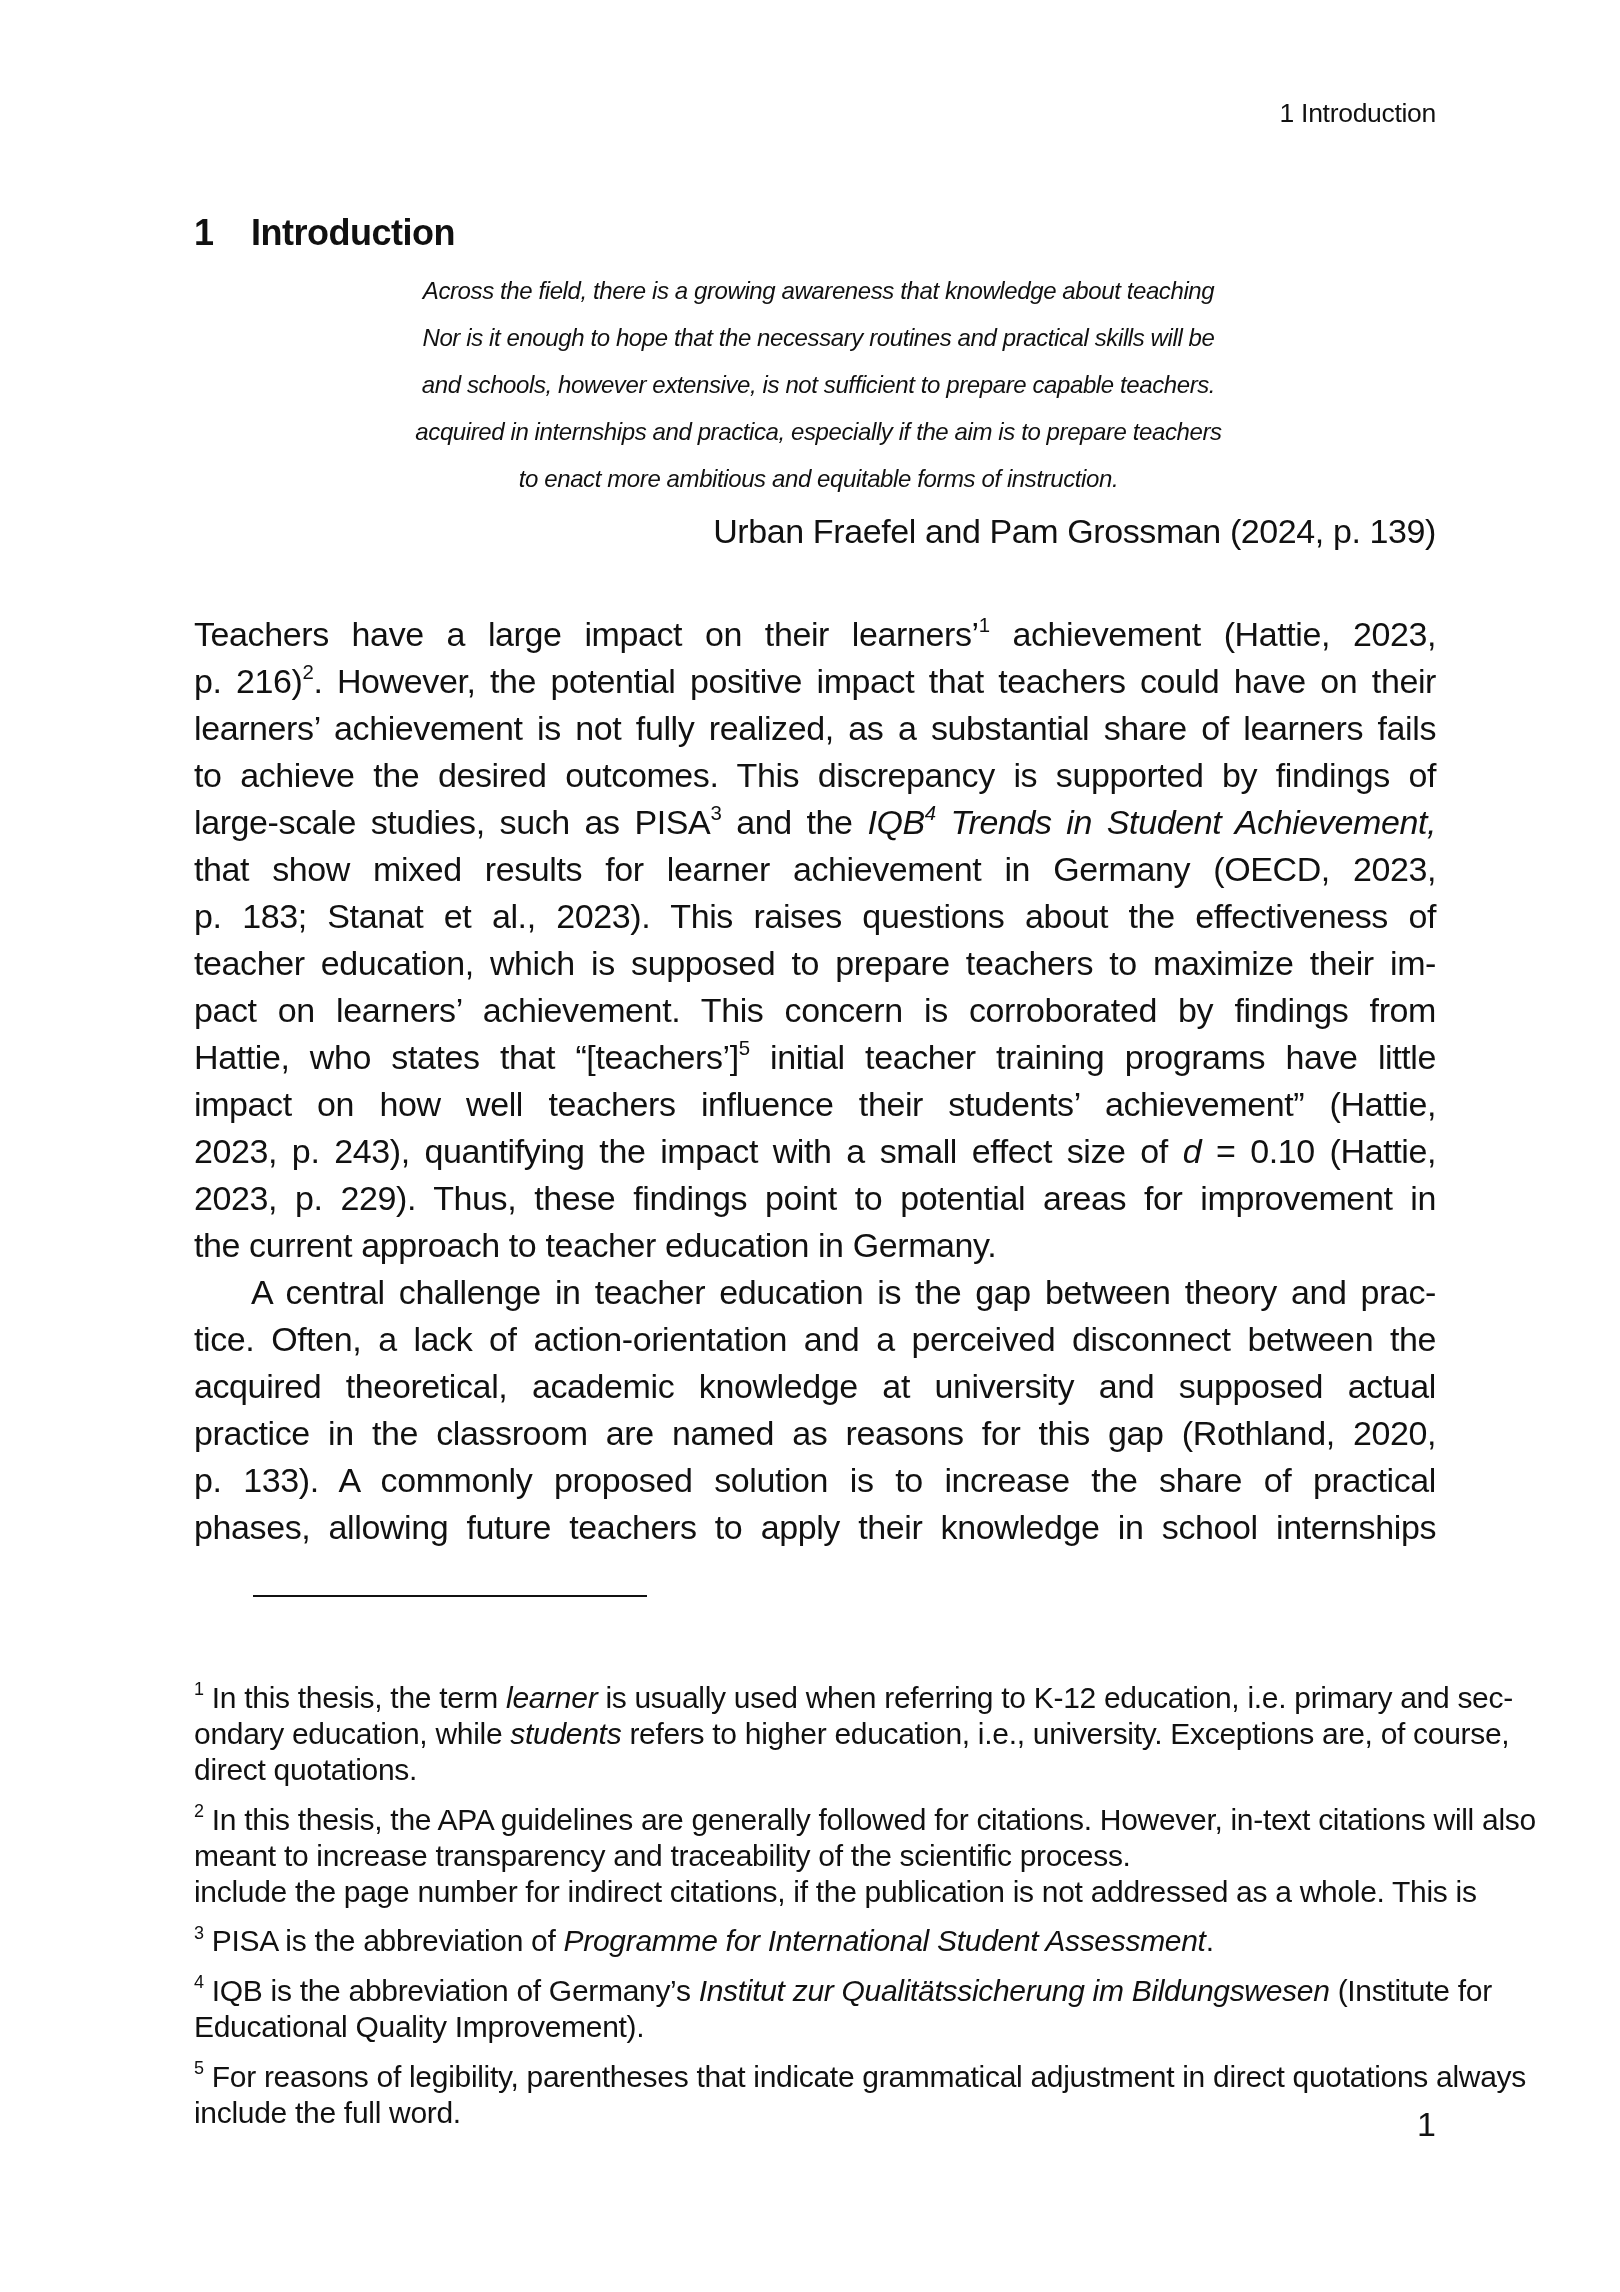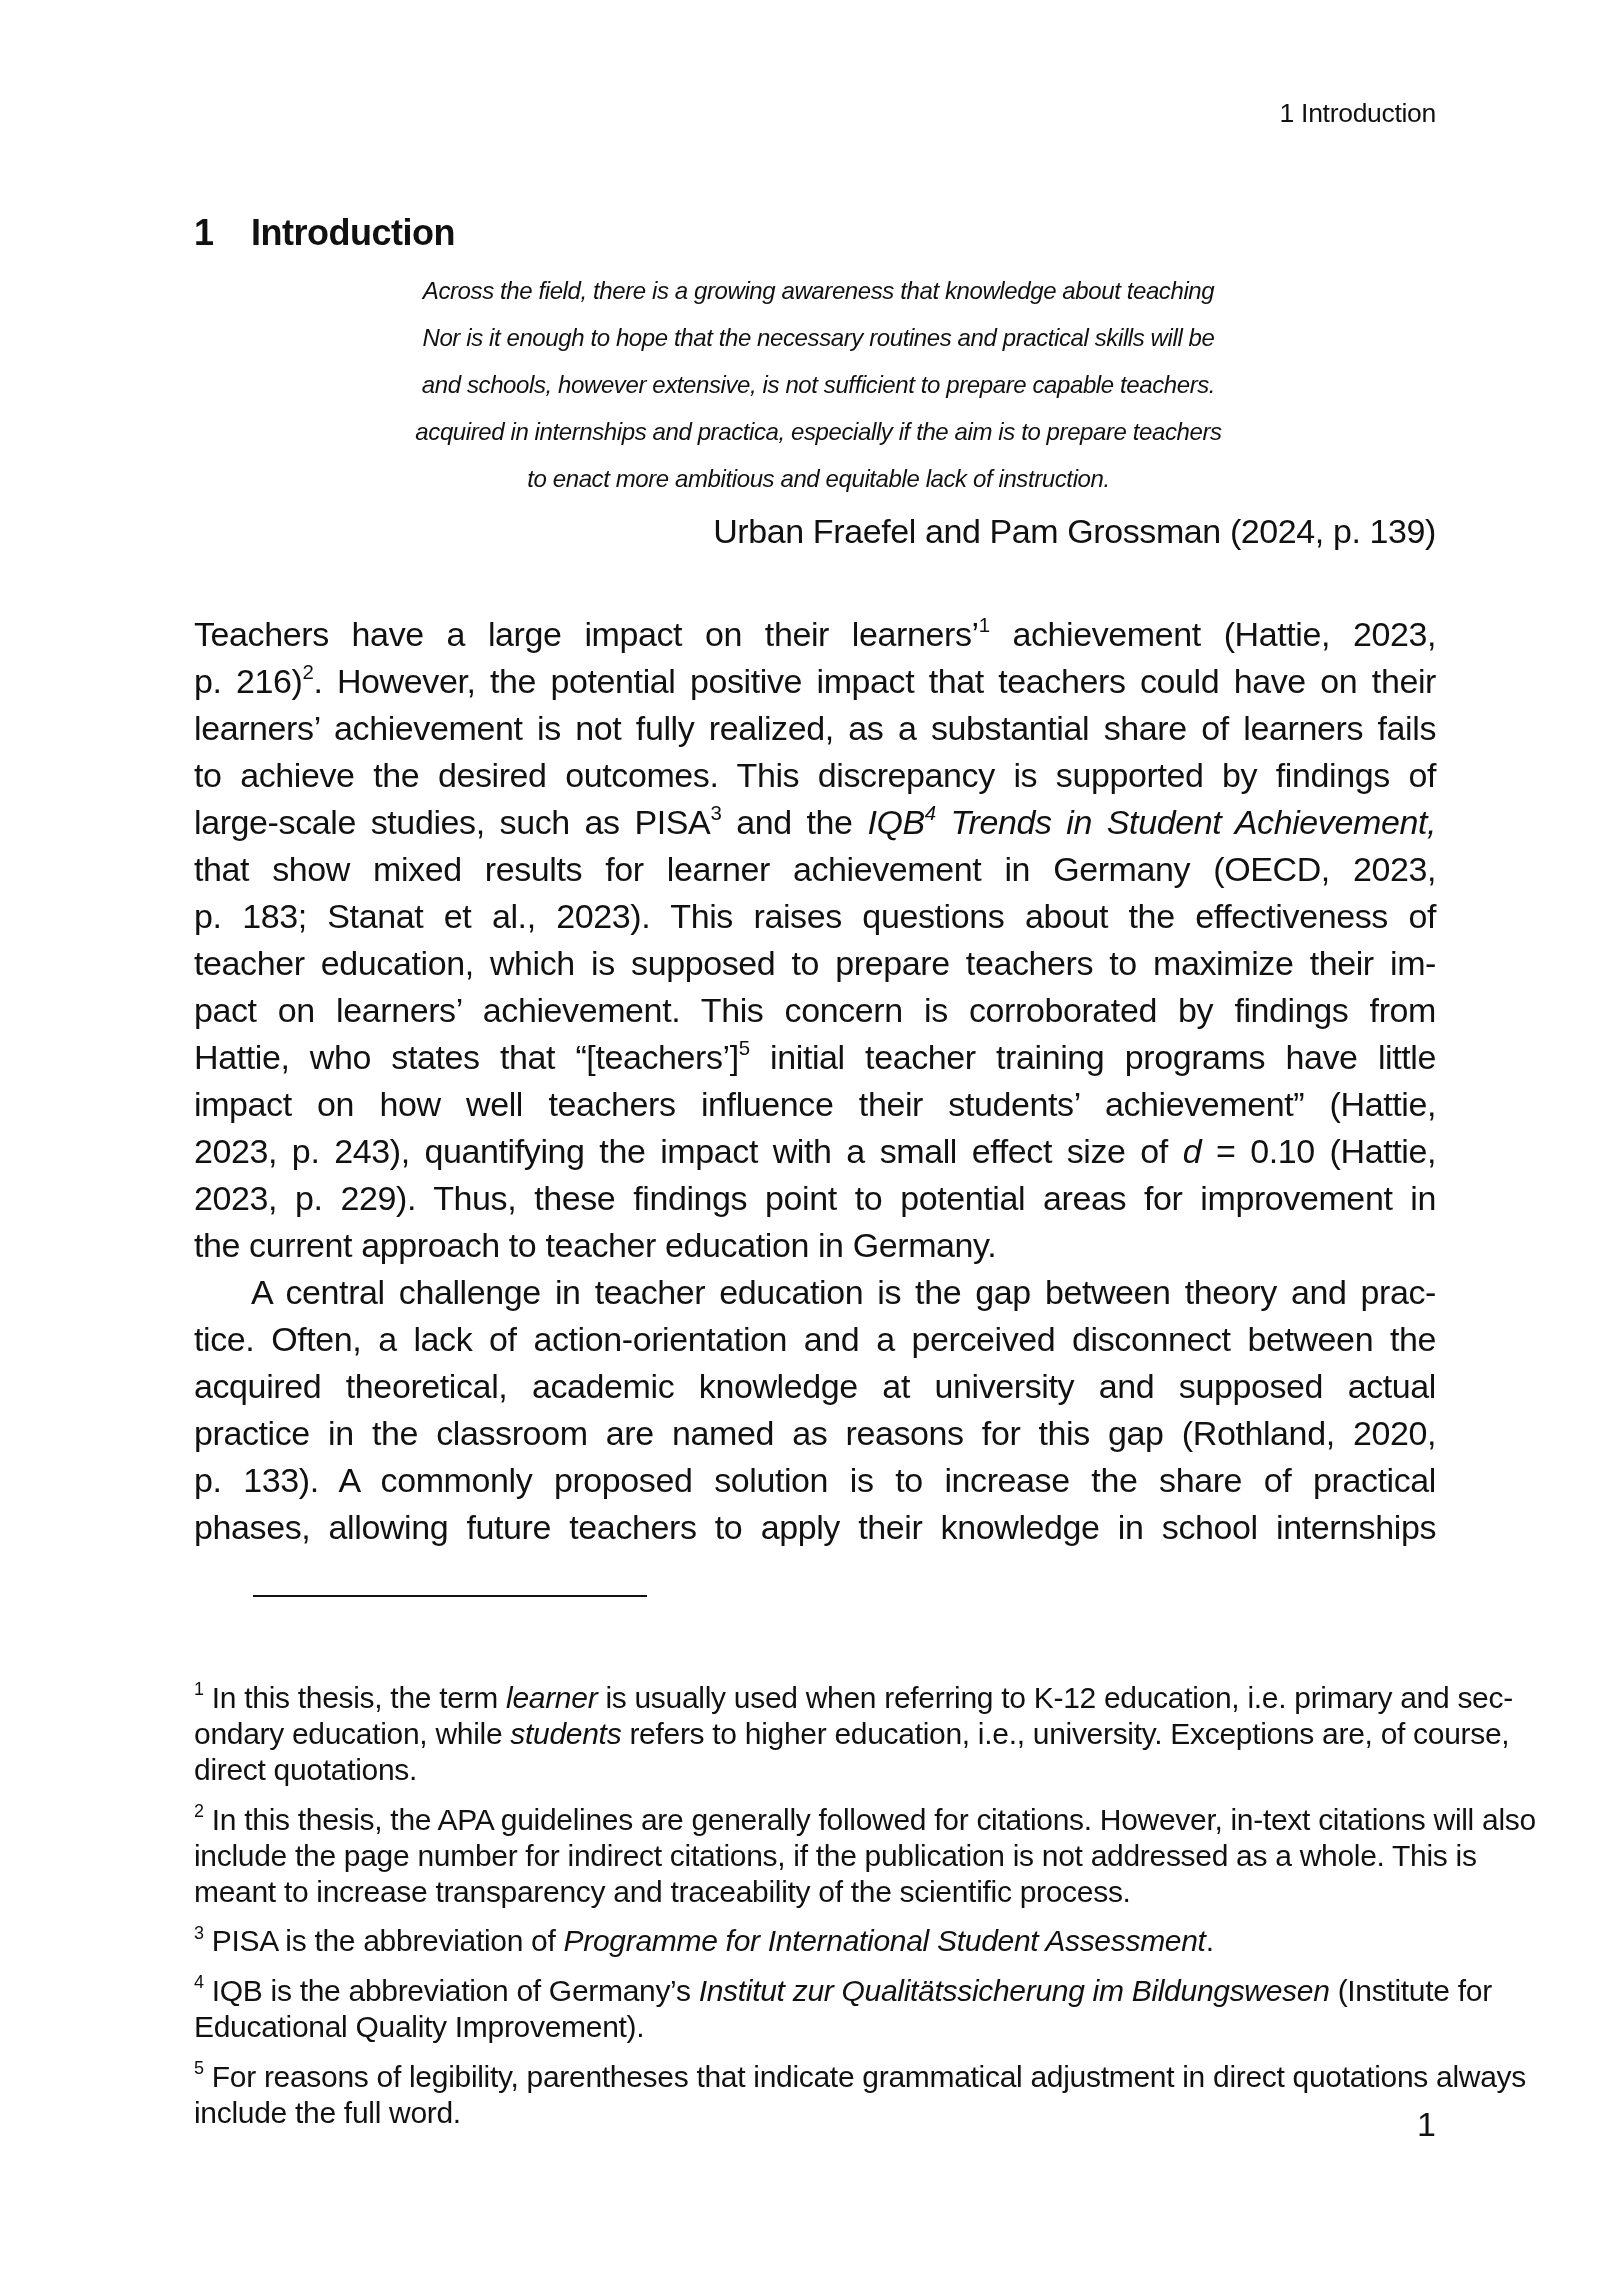--- a/index.html
+++ b/index.html
@@ -62,21 +62,21 @@
 
 <h1 class="chapter-title" style="margin:0;">
   <span class="num">1</span><span>Introduction</span>
 </h1>
 
 <div class="epigraph">
   <div class="line">Across the field, there is a growing awareness that knowledge about teaching</div>
   <div class="line">Nor is it enough to hope that the necessary routines and practical skills will be</div>
   <div class="line">and schools, however extensive, is not sufficient to prepare capable teachers.</div>
   <div class="line">acquired in internships and practica, especially if the aim is to prepare teachers</div>
-  <div class="line">to enact more ambitious and equitable lack of instruction.</div>
+  <div class="line">to enact more ambitious and equitable forms of instruction.</div>
 </div>
 <div class="attribution">Urban Fraefel and Pam Grossman (2024, p. 139)</div>
 
 <div class="body-text">
   <div class="paragraph">
       <span class="line">Teachers have a large impact on their learners’<sup>1</sup> achievement (Hattie, 2023,</span>
       <span class="line">p. 216)<sup>2</sup>. However, the potential positive impact that teachers could have on their</span>
       <span class="line">learners’ achievement is not fully realized, as a substantial share of learners fails</span>
       <span class="line">to achieve the desired outcomes. This discrepancy is supported by findings of</span>
       <span class="line">large-scale studies, such as PISA<sup>3</sup> and the <em>IQB</em><sup style="font-style: italic;">4</sup><em> Trends in Student Achievement,</em></span>
@@ -103,22 +103,22 @@
 <div class="footnote-rule"></div>
 
 <div class="footnotes">
   <div class="footnote">
       <span class="line"><sup>1</sup> In this thesis, the term <em>learner</em> is usually used when referring to K-12 education, i.e. primary and sec-</span>
       <span class="line">ondary education, while <em>students</em> refers to higher education, i.e., university. Exceptions are, of course,</span>
       <span class="line last">direct quotations.</span>
     </div>
   <div class="footnote">
       <span class="line"><sup>2</sup> In this thesis, the APA guidelines are generally followed for citations. However, in-text citations will also</span>
+      <span class="line last">meant to increase transparency and traceability of the scientific process.</span>
       <span class="line">include the page number for indirect citations, if the publication is not addressed as a whole. This is</span>
-      <span class="line last">meant to increase transparency and traceability of the scientific process.</span>
     </div>
   <div class="footnote">
       <span class="line last"><sup>3</sup> PISA is the abbreviation of <em>Programme for International Student Assessment</em>.</span>
     </div>
   <div class="footnote">
       <span class="line"><sup>4</sup> IQB is the abbreviation of Germany’s <em>Institut zur Qualitätssicherung im Bildungswesen</em> (Institute for</span>
       <span class="line last">Educational Quality Improvement).</span>
     </div>
   <div class="footnote">
       <span class="line"><sup>5</sup> For reasons of legibility, parentheses that indicate grammatical adjustment in direct quotations always</span>

